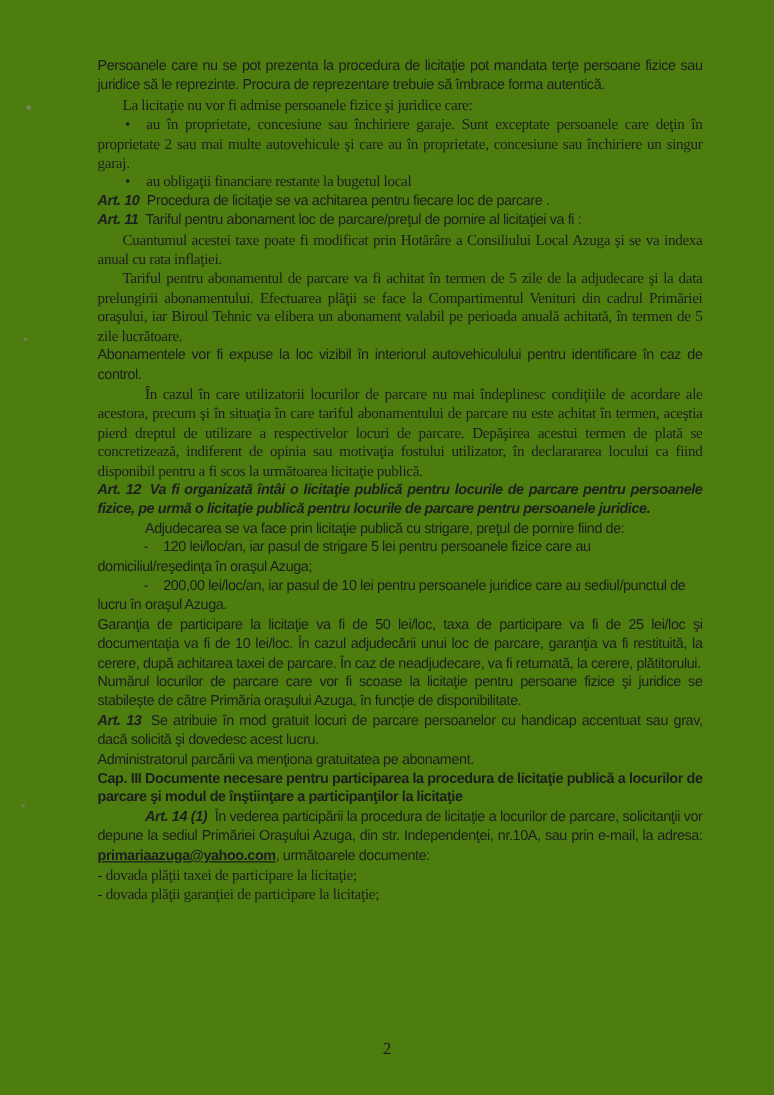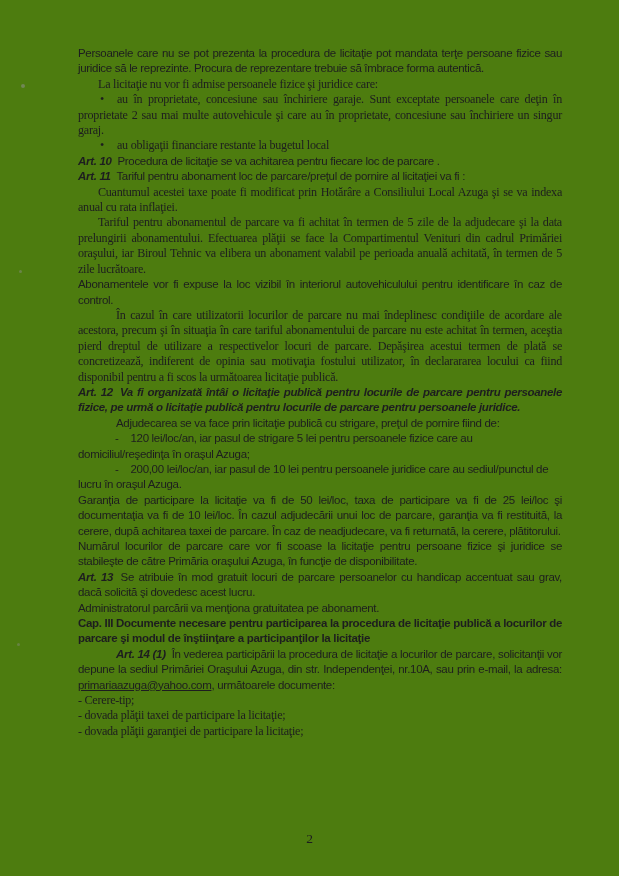--- a/index.html
+++ b/index.html
@@ -26,21 +26,21 @@
     letter-spacing:-0.25px !important;
   }
   .just  { text-align:justify; }
   .ind1  { text-indent:20px; }
   .ind2  { text-indent:38px; }
   .bullet-p { text-indent:22px; }
   .dash-p   { text-indent:37px; }
   .bi { font-weight:bold; font-style:italic; }
   .b  { font-weight:bold; }
   .i  { }
-  .u  { text-decoration:underline; }
+  .u  { text-decoration:underline;font-weight:bold; }
   .label { margin-right:3px; }
   .label-wide { margin-right:6px; }
   .bullet { margin-right:13px; }
   .dash   { margin-right:12px; }
   .page-number {
     position:absolute; top:831px; left:0; width:100%;
     text-align:center;
     font-family:"Liberation Serif", serif;
     font-size:13.5px;
     color:#1d1d1f;
@@ -114,21 +114,20 @@
     </p>
 
     <p>Administratorul parcării va menţiona gratuitatea pe abonament.</p>
 
     <p class="b just">Cap. III Documente necesare pentru participarea la procedura de licitaţie publică a locurilor de parcare şi modul de înştiinţare a participanţilor la licitaţie</p>
 
     <p class="just ind2">
       <span class="bi label-wide">Art. 14 (1)</span><span>În vederea participării la procedura de licitaţie a locurilor de parcare, solicitanţii vor depune la sediul Primăriei Oraşului Azuga, din str. Independenţei, nr.10A, sau prin e-mail, la adresa: </span><span class="u">primariaazuga@yahoo.com</span><span>, următoarele documente:</span>
     </p>
 
-    <p class="serif">- Cerere-tip;</p>
     <p class="serif">- dovada plăţii taxei de participare la licitaţie;</p>
     <p class="serif">- dovada plăţii garanţiei de participare la licitaţie;</p>
 
   </div>
 
   <div class="page-number">2</div>
 
 </div>
 
 </body></html>

